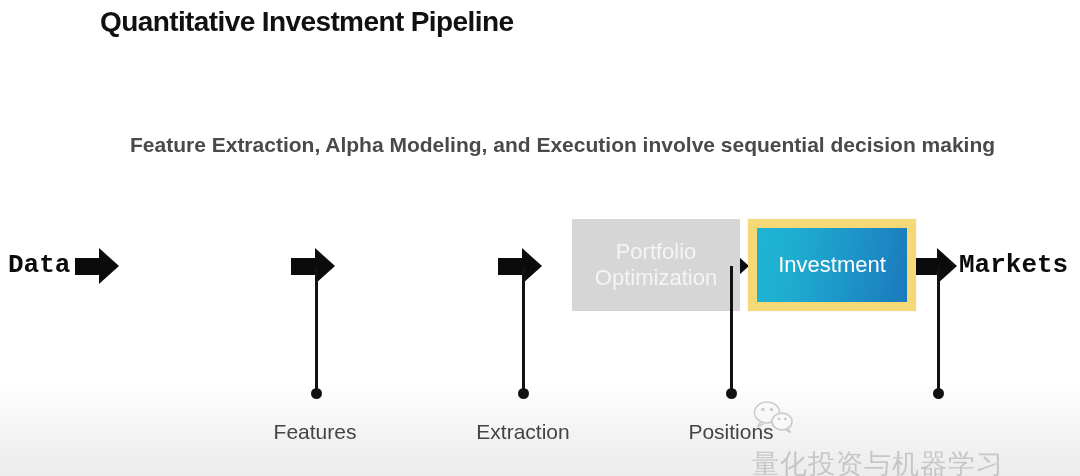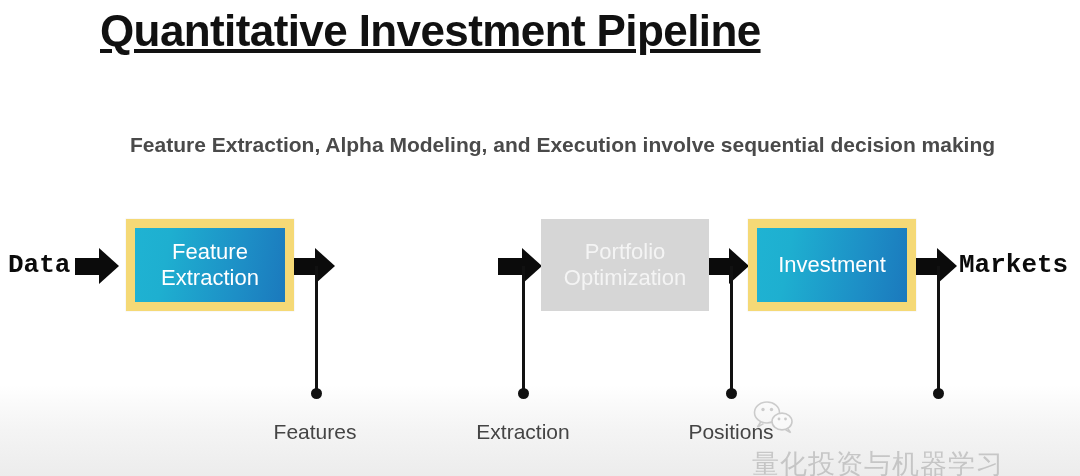--- a/index.html
+++ b/index.html
@@ -22,26 +22,25 @@
         #fbfbfb 400px, #f4f4f4 430px,
         #eeeeee 465px, #ececec 476px);
     overflow: hidden;
   }
 
   
   .slide-title {
     position: absolute;
     left: 100px;
     top: 6px;
-    font-size: 44px;
+    font-size: 28px;
     font-weight: bold;
     color: #111111;
     letter-spacing: -0.6px;
     white-space: nowrap;
-    text-decoration: underline;
   }
   .slide-subtitle {
     position: absolute;
     left: 130px;
     top: 133px;
     font-size: 21px;
     font-weight: bold;
     color: #4a4a4a;
     white-space: nowrap;
   }
@@ -80,21 +79,21 @@
   }
   .stage.inactive {
     border: 9px solid transparent;
     background: #d6d6d6;
     color: #f4f4f4;
   }
   .stage .stage-text { display: block; }
 
   #stage-0 { left: 126px; }
   #stage-1 { left: 334px; }
-  #stage-2 { left: 541px; }
+  #stage-2 { left: 572px; }
   #stage-3 { left: 748px; }
 
   
   .arrow {
     position: absolute;
     top: 248px;
     width: 44px;
     height: 36px;
     --shaft: 17px;
   }
@@ -206,24 +205,20 @@
   </div>
   <div class="arrow" id="arrow-2">
     <div class="shaft"></div>
     <div class="head"></div>
   </div>
   <div class="arrow" id="arrow-3">
     <div class="shaft"></div>
     <div class="head"></div>
   </div>
 
-  <div class="stage active" id="stage-0">
-    <span class="stage-text">Feature
-Extraction</span>
-  </div>
   <div class="stage inactive" id="stage-2">
     <span class="stage-text">Portfolio
 Optimization</span>
   </div>
   <div class="stage active" id="stage-3">
     <span class="stage-text">Investment</span>
   </div>
 
   <div class="drop-line" id="drop-line-0"></div>
   <div class="drop-dot" id="drop-dot-0"></div>

